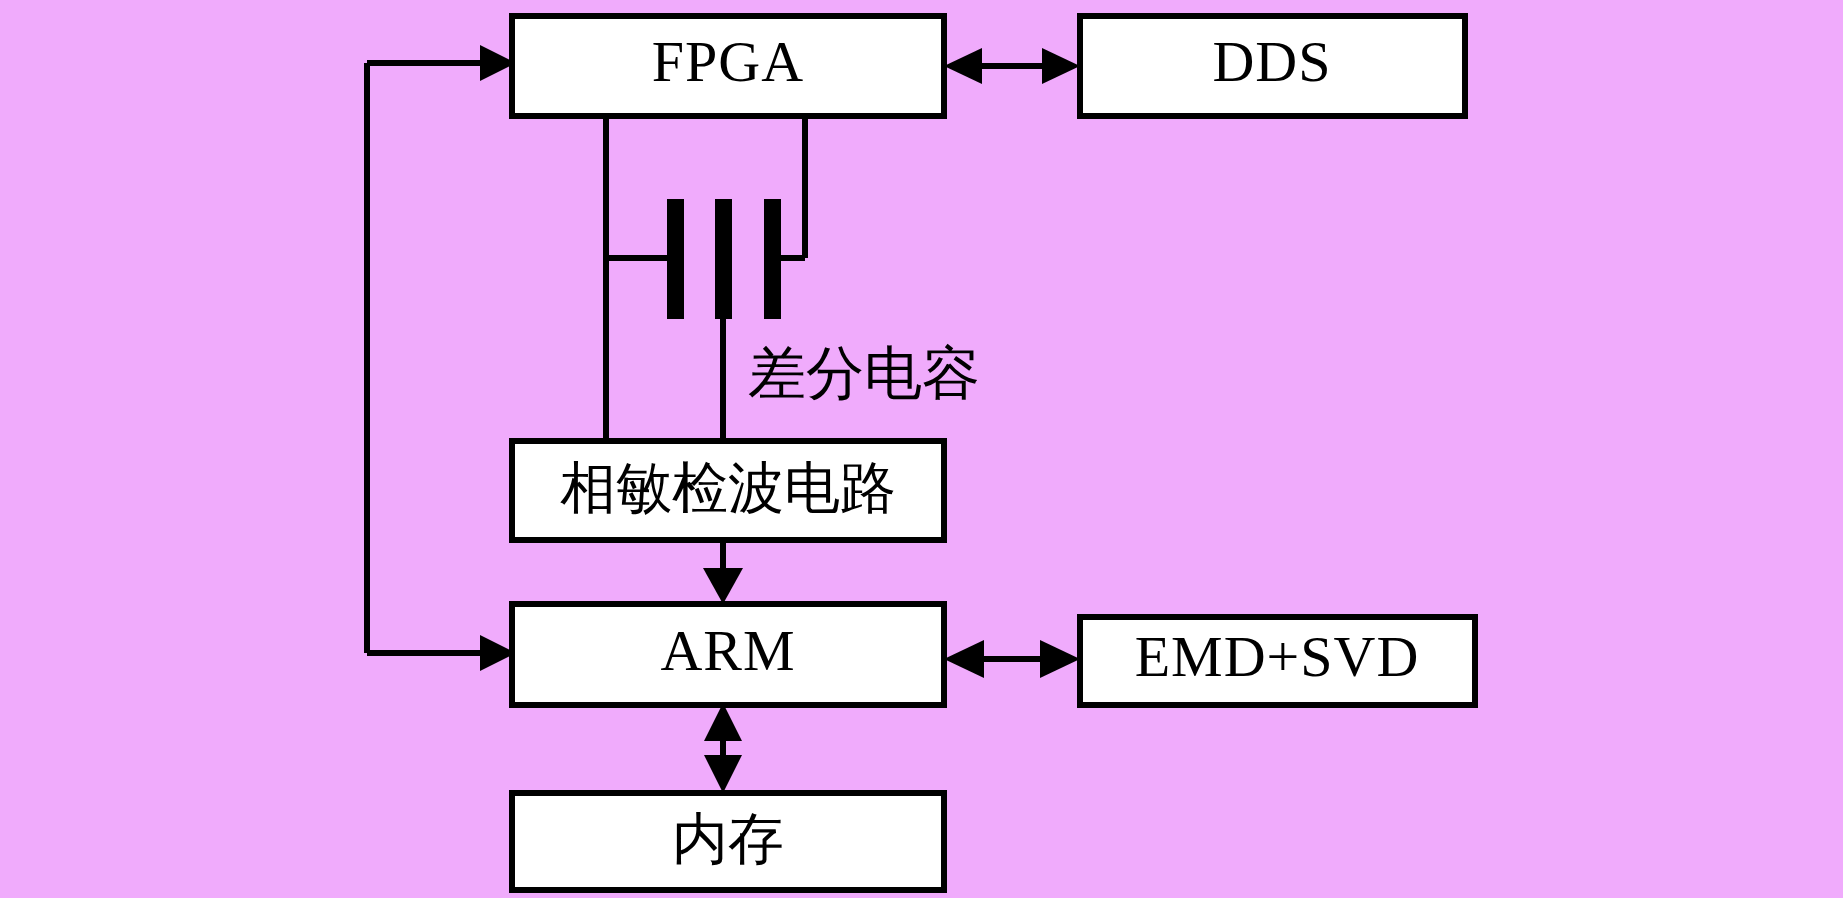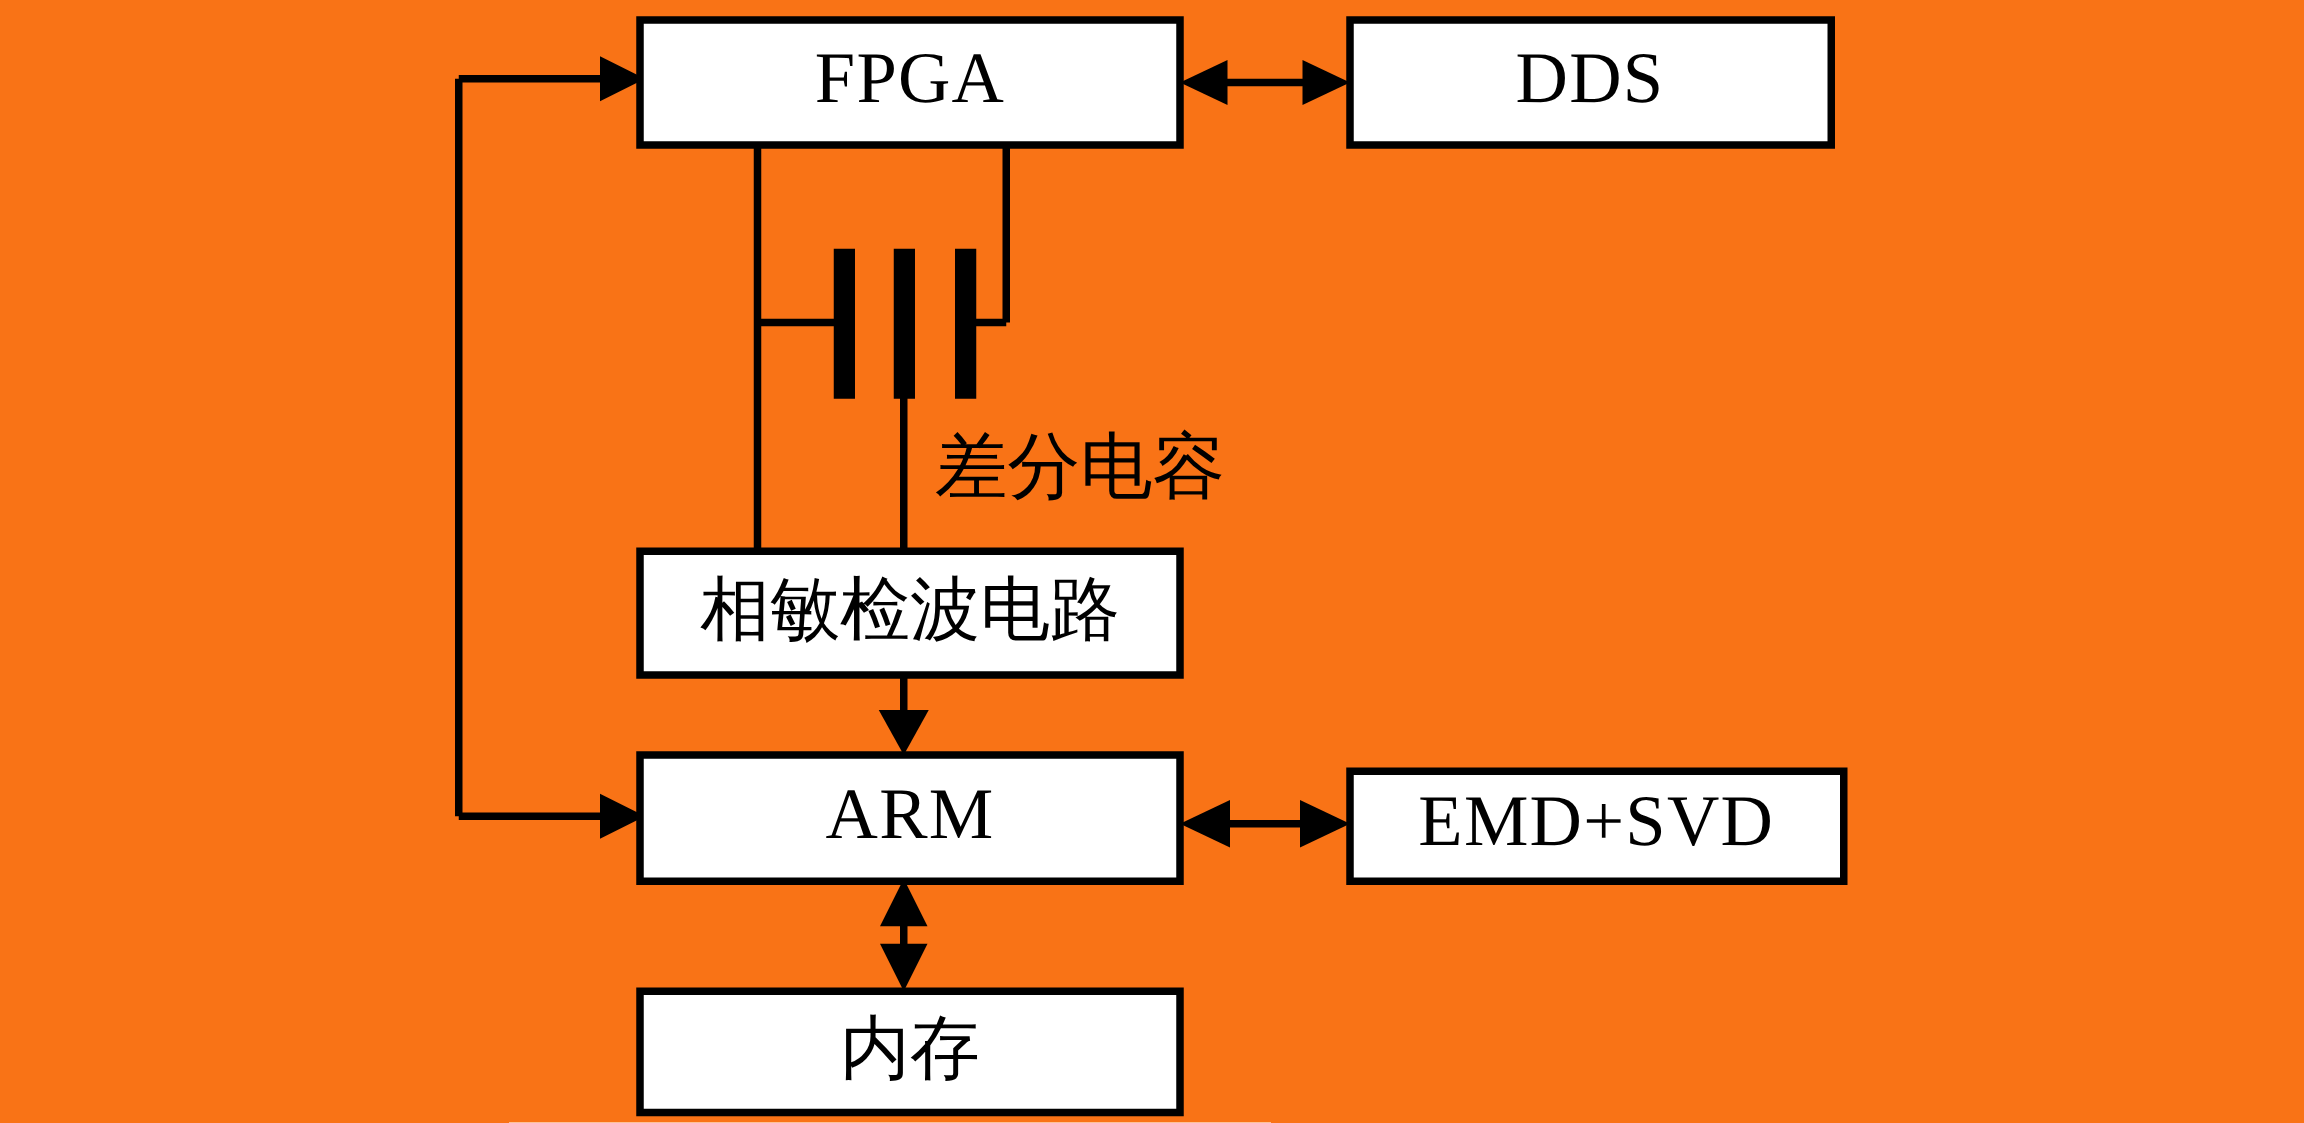--- a/index.html
+++ b/index.html
@@ -11,21 +11,21 @@
   body {
     width: 1843px;
     height: 898px;
     font-family: "Liberation Serif", "DejaVu Serif", serif;
     overflow: hidden;
   }
   #diagram-root {
     position: relative;
     width: 1843px;
     height: 898px;
-    background: #f97316;
+    background: #f0abfc;
   }
   svg#block-diagram {
     display: block;
     width: 1843px;
     height: 898px;
   }
   .box-rect {
     fill: #ffffff;
     stroke: #000000;
     stroke-width: 6;

